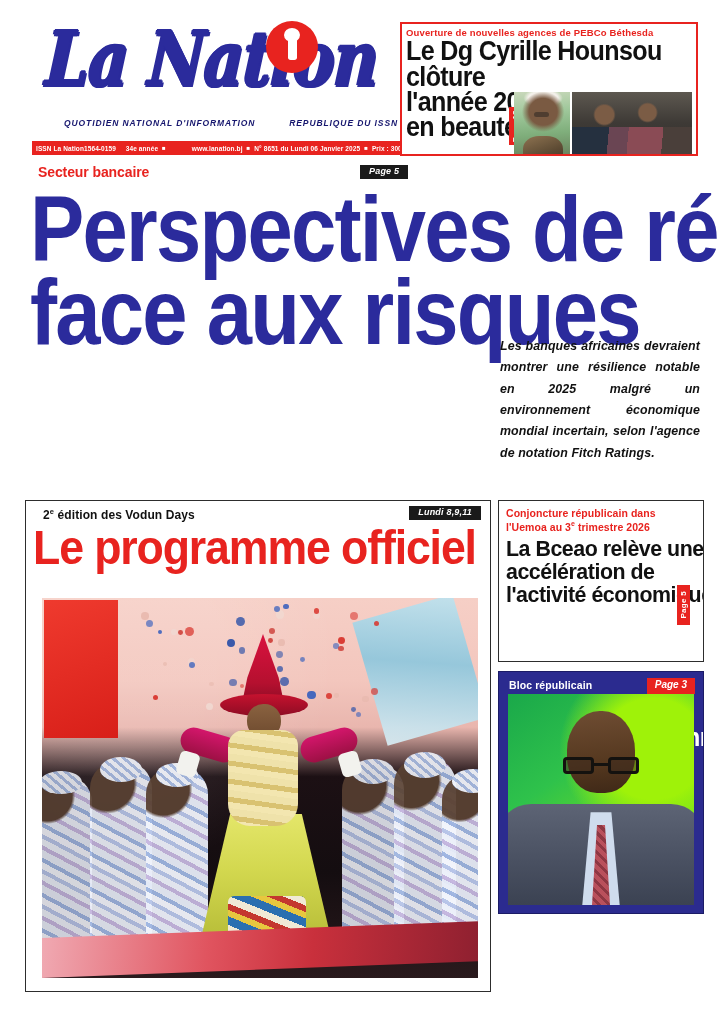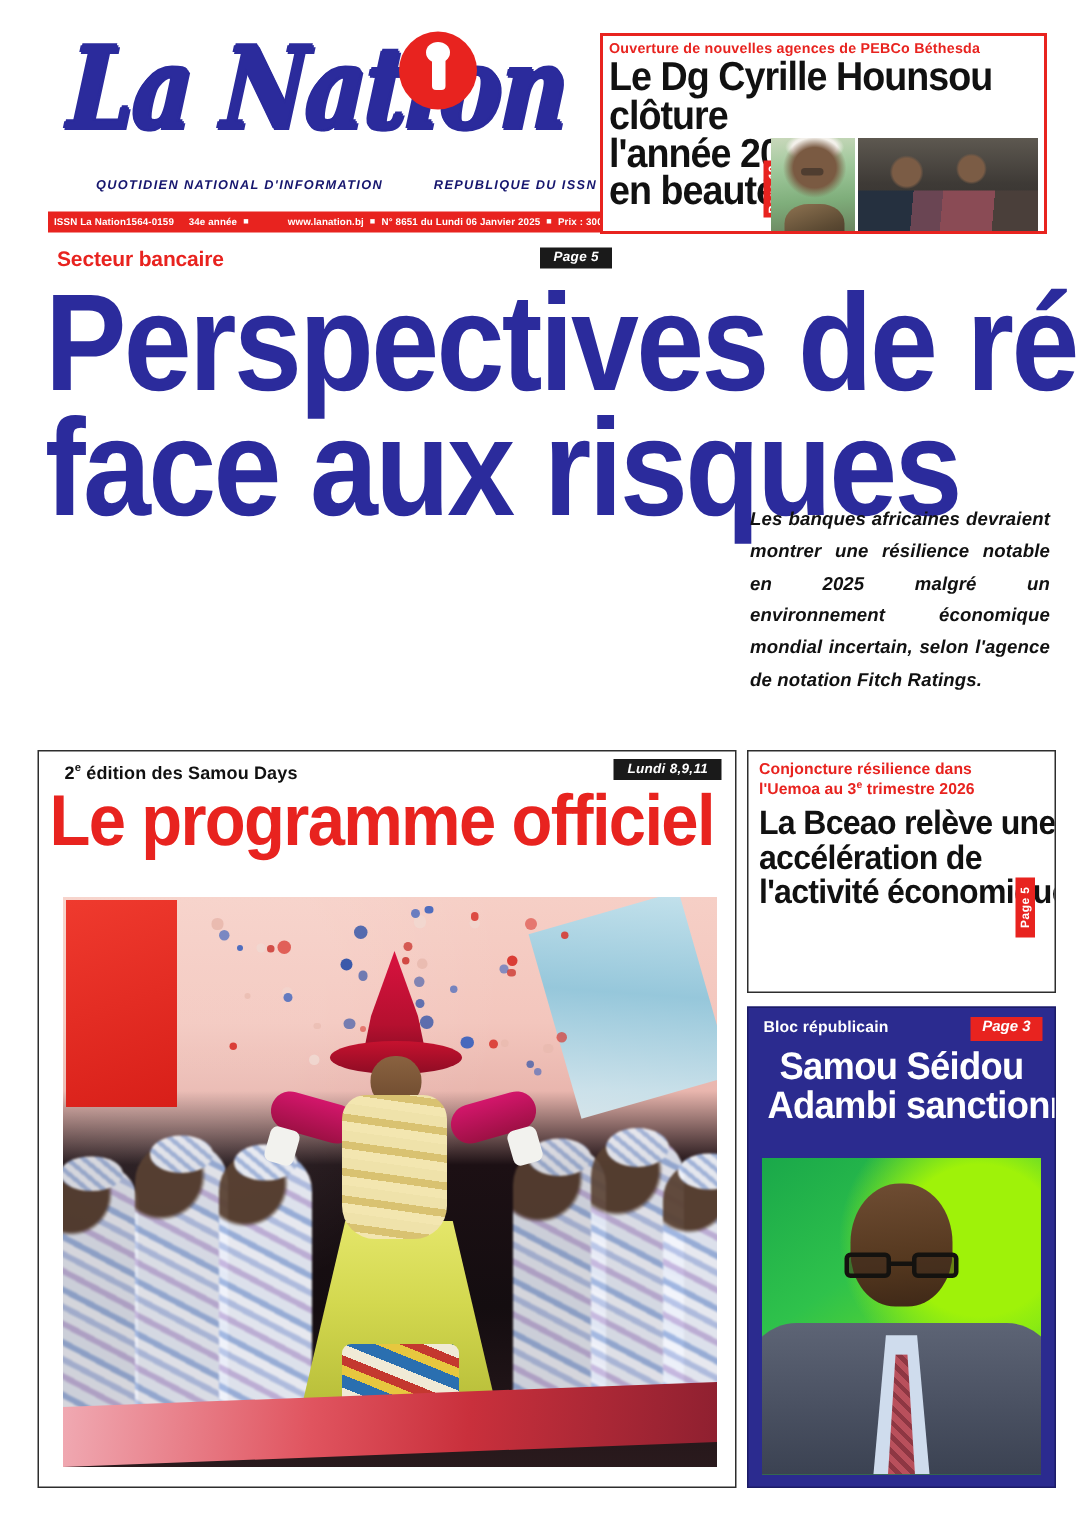--- a/index.html
+++ b/index.html
@@ -546,21 +546,21 @@
     writing-mode: vertical-rl;
     transform: rotate(180deg);
     white-space: nowrap;
     letter-spacing: 0.3px;
   }
 
   .bloc {
     position: relative;
     margin-top: 9px;
     width: 206px;
-    height: 321px;
+    height: 243px;
     background: #2b2b8f;
     border: 1px solid #1b1b66;
     padding: 7px 8px 8px 8px;
     overflow: hidden;
   }
   .bloc-top { position: relative; height: 17px; }
   .bloc-kicker {
     position: absolute; left: 2px; top: 0;
     font-size: 10.5px;
     font-weight: 700;
@@ -723,21 +723,21 @@
   <div class="lead">
     <div class="lead-head">
       <span class="l1">Perspectives de résilience</span>
       <span class="l2">face aux risques</span>
     </div>
     <div class="lead-stand">Les banques africaines devraient montrer une résilience notable en 2025 malgré un environnement économique mondial incertain, selon l'agence de notation Fitch Ratings.</div>
   </div>
 
   <div class="vodun">
     <div class="vodun-top">
-      <div class="vodun-kicker"><span>2</span><sup>e</sup><span> édition des  Samou Days</span></div>
+      <div class="vodun-kicker"><span>2</span><sup>e</sup><span> édition des  Vodun Days</span></div>
       <div class="pagebadge vodun-badge">Lundi 8,9,11</div>
     </div>
 
     <div class="vodun-head">Le programme officiel</div>
 
     <div class="vodun-photo">
       <div class="vp-bg"></div>
       <div class="vp-redpanel"></div>
       <div class="vp-bluepanel"></div>
       <div class="vp-dots">
@@ -810,21 +810,21 @@
         <div class="pf-neck"></div>
       </div>
       <div class="vp-floor"></div>
     </div>
   </div>
 
   <div class="rcol">
 
     <div class="bceao">
       <div class="bceao-kicker">
-        <span>Conjoncture résilience dans</span><br>
+        <span>Conjoncture républicain dans</span><br>
         <span>l'Uemoa au 3</span><sup>e</sup><span> trimestre 2026</span>
       </div>
       <div class="bceao-head">
         <span>La Bceao relève une</span>
         <span>accélération de</span>
         <span>l'activité économique</span>
       </div>
       <div class="bceao-pagetag">
         <span>Page 5</span>
       </div>

